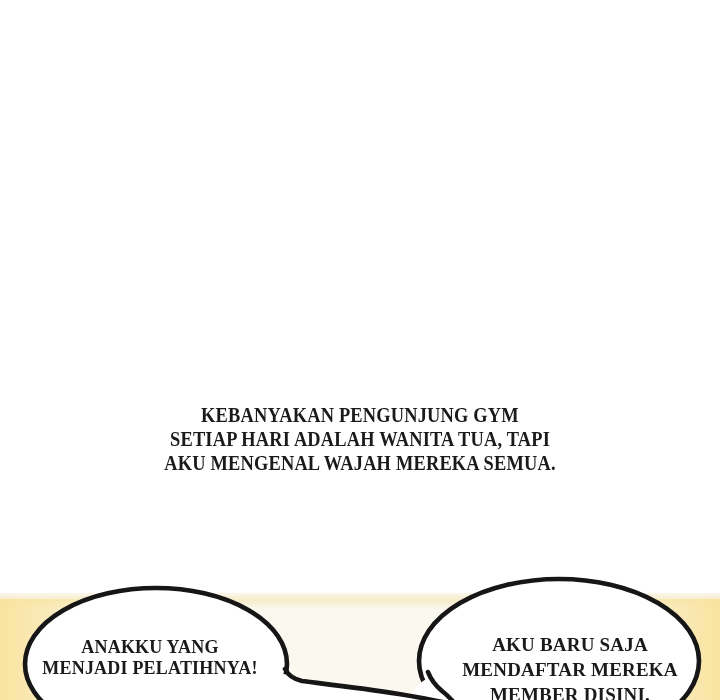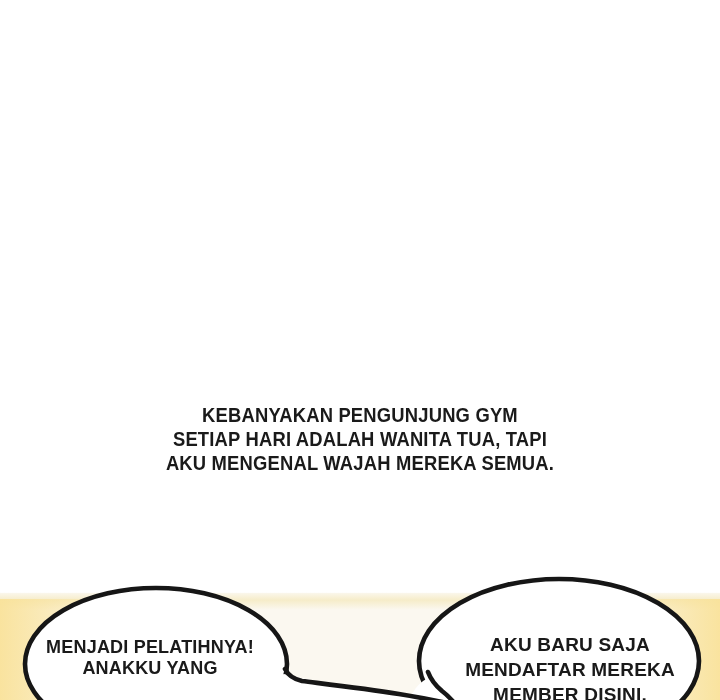--- a/index.html
+++ b/index.html
@@ -3,21 +3,21 @@
 <meta charset="utf-8">
 <style>
   html, body { margin: 0; padding: 0; }
   body { background: #ffffff; }
   #page {
     position: relative;
     width: 720px;
     height: 700px;
     overflow: hidden;
     background: #ffffff;
-    font-family: Liberation Sans, sans-serif;
+    font-family: Liberation Serif, serif;
   }
   .comic-text {
     position: absolute;
     color: #1a1a1a;
     font-weight: 700;
     text-align: center;
     white-space: nowrap;
     letter-spacing: 0.2px;
   }
   #narration {
@@ -93,22 +93,22 @@
     <path d="M 428,672 C 431,680 436,686 442,691 C 450,697 455,703 461,712" fill="none" stroke-width="4.6" stroke-linecap="round" stroke="#161616"></path>
   </svg>
 
   <div id="narration" class="comic-text">
     <div>KEBANYAKAN PENGUNJUNG GYM</div>
     <div>SETIAP HARI ADALAH WANITA TUA, TAPI</div>
     <div>AKU MENGENAL WAJAH MEREKA SEMUA.</div>
   </div>
 
   <div id="bubble-left-text" class="comic-text">
+    <div>ANAKKU YANG</div>
     <div>MENJADI PELATIHNYA!</div>
-    <div>ANAKKU YANG</div>
   </div>
 
   <div id="bubble-right-text" class="comic-text">
     <div>AKU BARU SAJA</div>
     <div>MENDAFTAR MEREKA</div>
     <div>MEMBER DISINI.</div>
   </div>
 
 </div>
 

